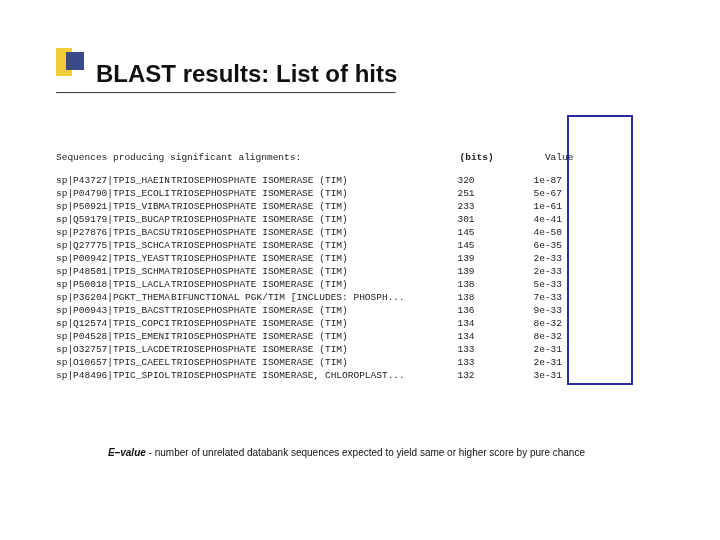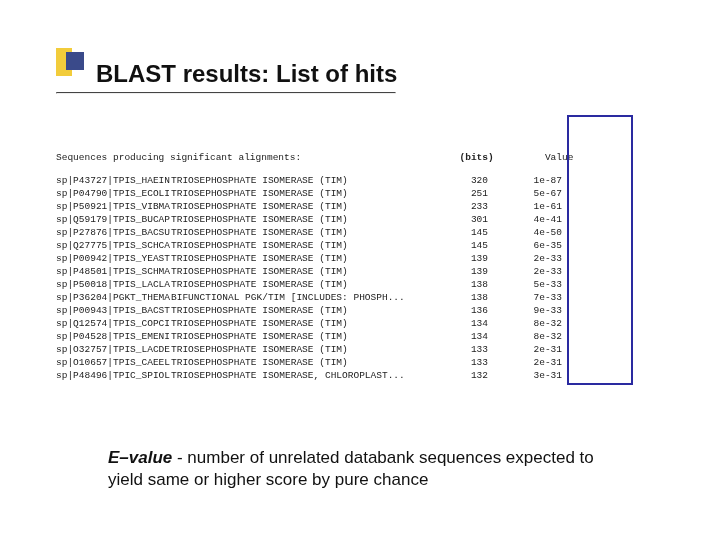--- a/index.html
+++ b/index.html
@@ -60,37 +60,37 @@
     line-height: 13px;
     color: #222;
     white-space: nowrap;
   }
   .header-row { margin-bottom: 10px; }
   .header-row .h1 { display: inline-block; width: 388px; margin-top: 21px; }
   .header-row .h2 { display: inline-block; width: 44px; text-align: right; font-weight: bold; }
   .header-row .h3 { display: inline-block; width: 52px; text-align: right; margin-left: 22px; }
   .row .c1 { display: inline-block; width: 115px; }
   .row .c2 { display: inline-block; width: 273px; }
-  .row .c3 { display: inline-block; width: 44px; text-align: right; margin-left: 0; }
+  .row .c3 { display: inline-block; width: 44px; text-align: center; margin-left: 0; }
   .row .c4 { display: inline-block; width: 52px; text-align: right; margin-left: 22px; }
   .highlight-box {
     position: absolute;
     top: 115px;
     left: 567px;
     width: 66px;
     height: 270px;
     border: 2px solid #2a2aa0;
     pointer-events: none;
   }
   .footnote {
     position: absolute;
     top: 447px;
     left: 108px;
     width: 520px;
-    font-size: 17px;
+    font-size: 10px;
     color: #111;
     line-height: 1.28;
   }
   .footnote .term { font-style: italic; font-weight: bold; }
 </style>
 </head>
 <body>
 
 <div class="slide-icon"></div>
 

